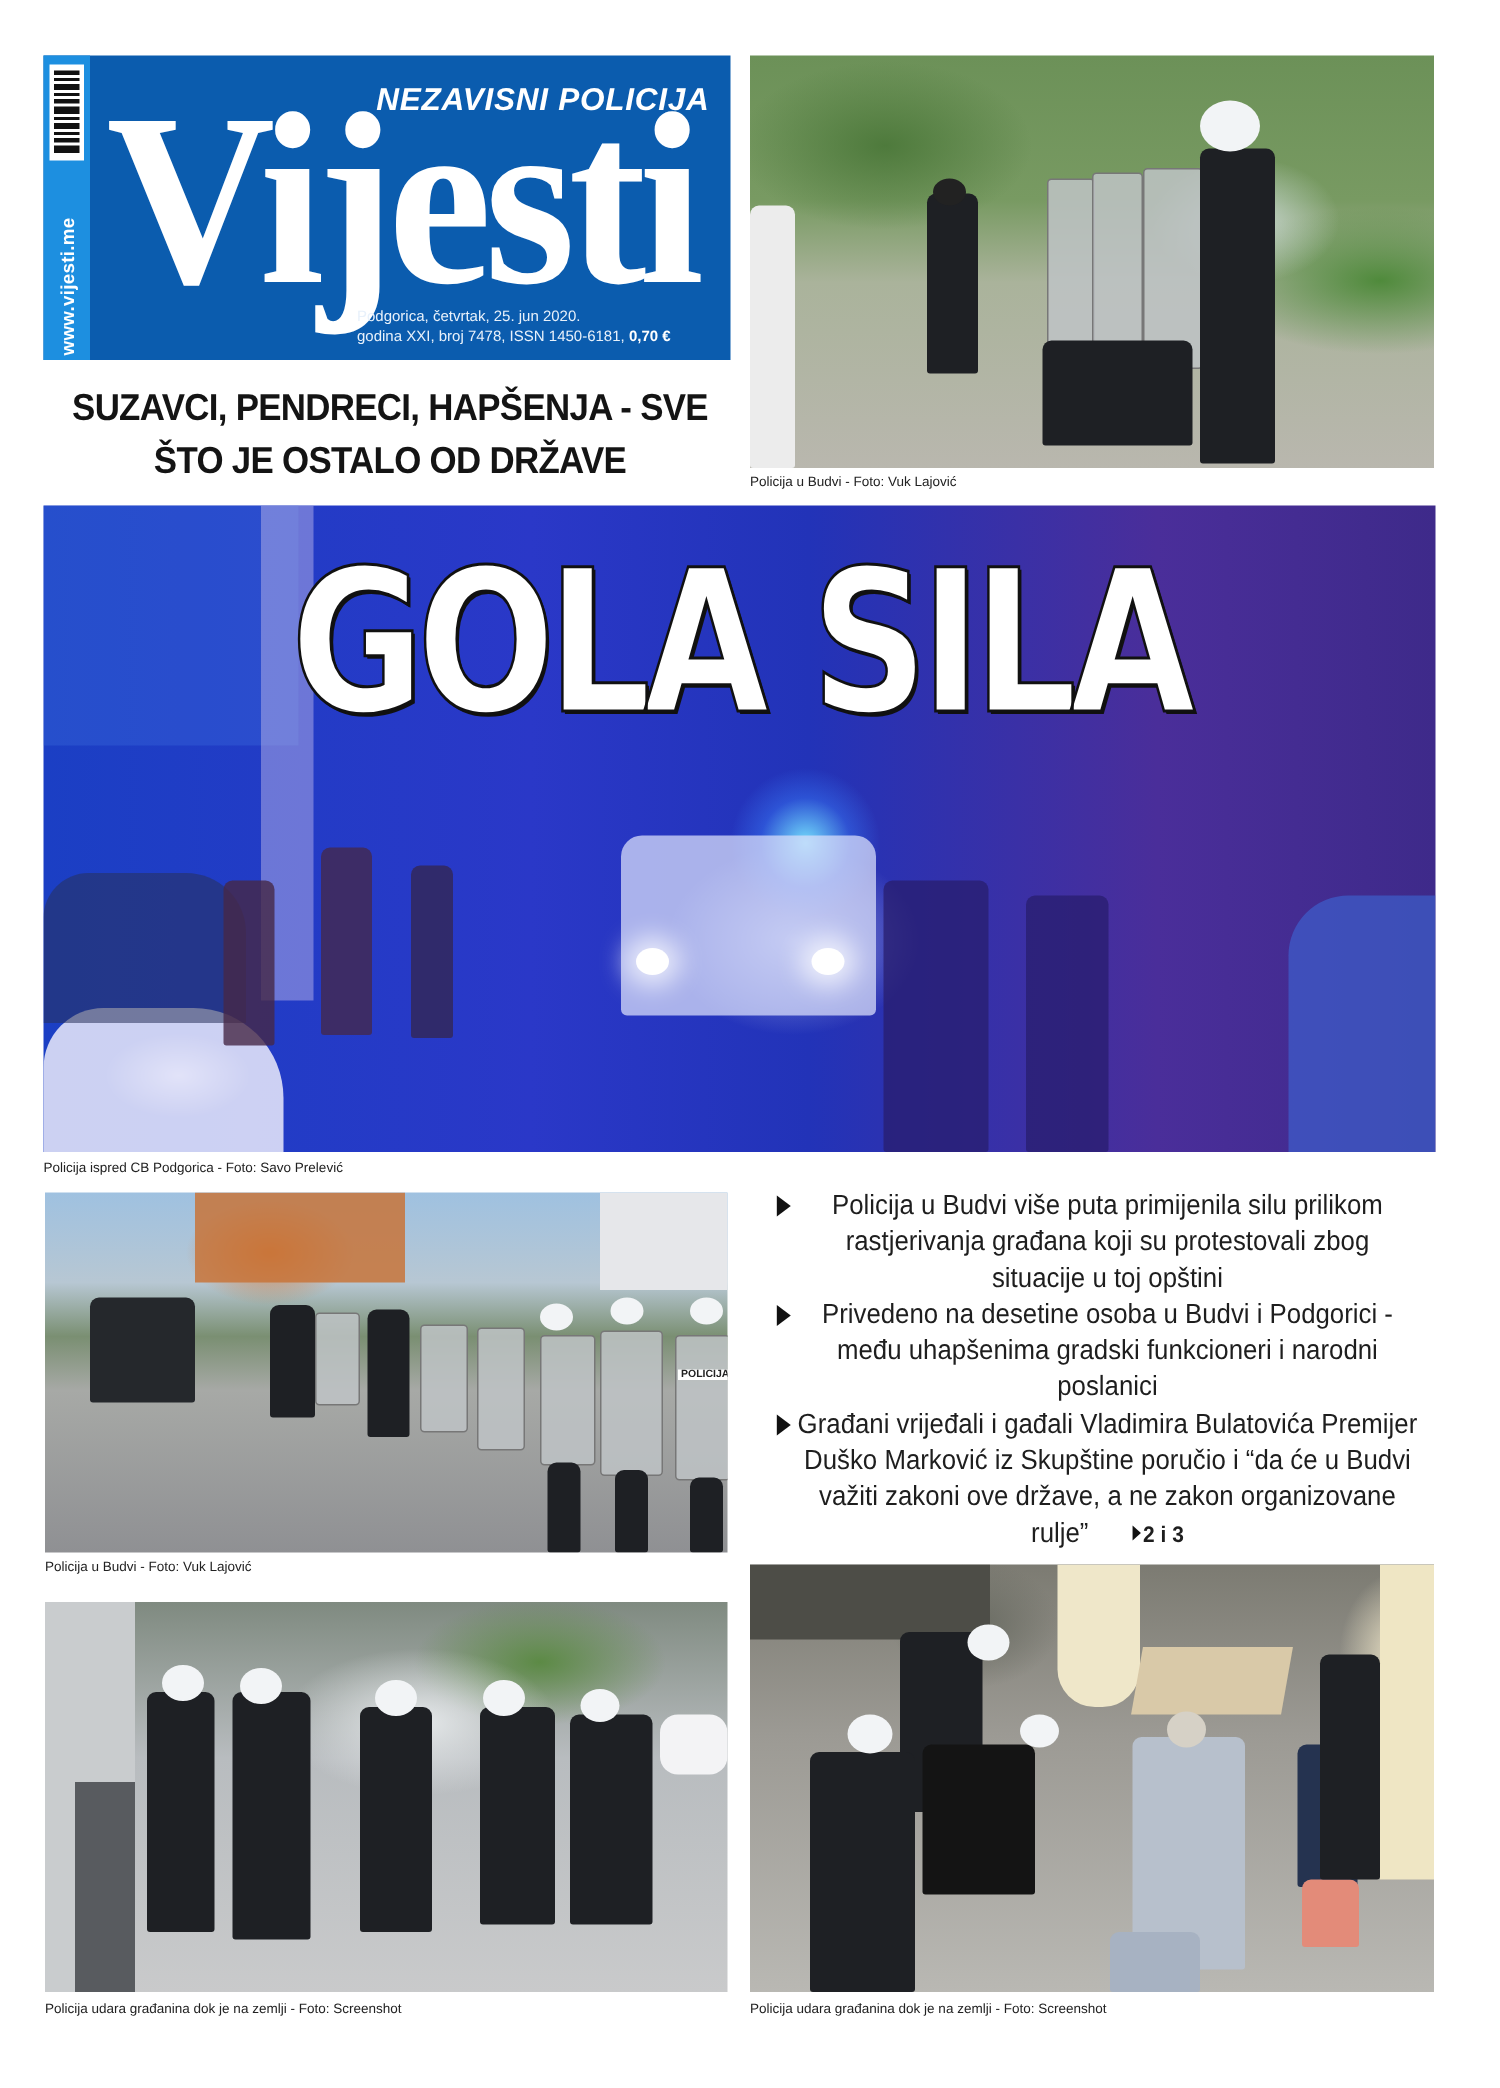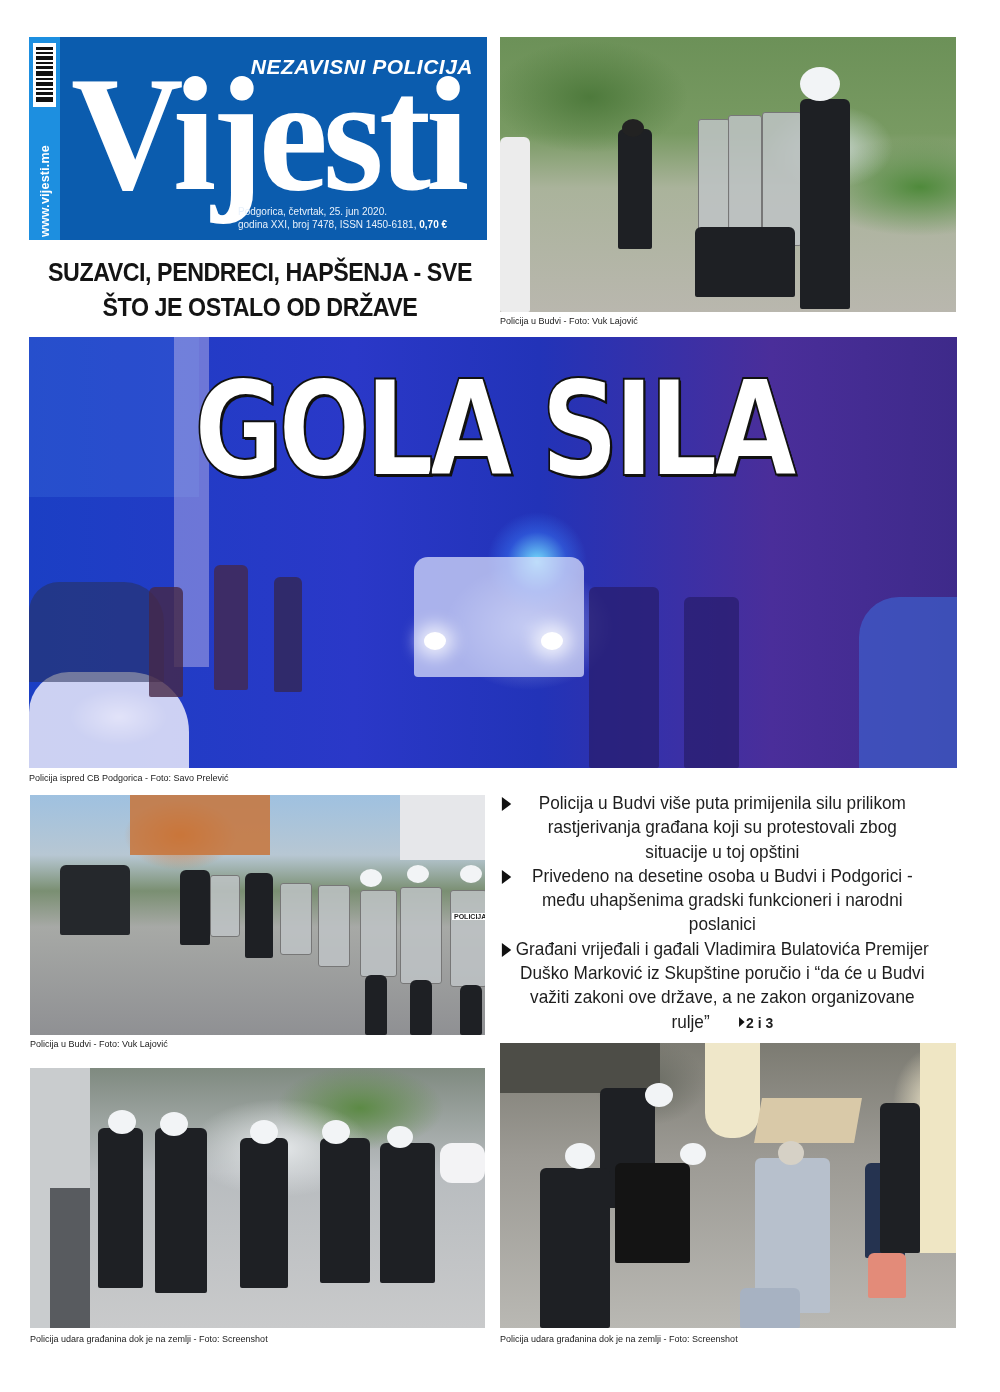--- a/index.html
+++ b/index.html
@@ -52,21 +52,21 @@
 
   
   .fig { position: absolute; background: #1e2024; border-radius: 6px 6px 2px 2px; }
   .helmet { position: absolute; background: #f2f4f6; border-radius: 50%; }
   .shield { position: absolute; background: rgba(190,195,198,0.85); border: 1px solid #777; border-radius: 3px; }
   .shield-label { position: absolute; font-size: 7px; font-weight: bold; color: #222; background: #fff; padding: 0 2px; }
 
   .headline-big { position: absolute; left: 0; right: 0; top: 22px; text-align: center; color: #fff; font-family: "DejaVu Sans", sans-serif; font-weight: bold; font-size: 132px; line-height: 140px; letter-spacing: -6px; transform: scaleX(0.82); transform-origin: 50% 0; -webkit-text-stroke: 2px #111; text-shadow: 2px 2px 0 #111; }
 
   
-  .bullets { position: absolute; left: 480px; top: 791px; width: 466px; }
+  .bullets { position: absolute; left: 496px; top: 791px; width: 466px; }
   .bullet { position: relative; text-align: center; font-size: 18.5px; line-height: 24.3px; color: #1e1e1e; padding-left: 20px; transform: scaleX(0.93); transform-origin: 50% 0; }
   .arrow { position: absolute; left: 6px; top: 6px; width: 0; height: 0; border-top: 7px solid transparent; border-bottom: 7px solid transparent; border-left: 10px solid #111; }
   .ref { font-weight: bold; font-size: 15px; margin-left: 26px; }
   .ref-arrow { display: inline-block; width: 0; height: 0; border-top: 5px solid transparent; border-bottom: 5px solid transparent; border-left: 6px solid #111; margin-right: 2px; vertical-align: 1px; }
 </style>
 </head>
 <body>
 
 <div class="masthead">
   <div class="strip">

